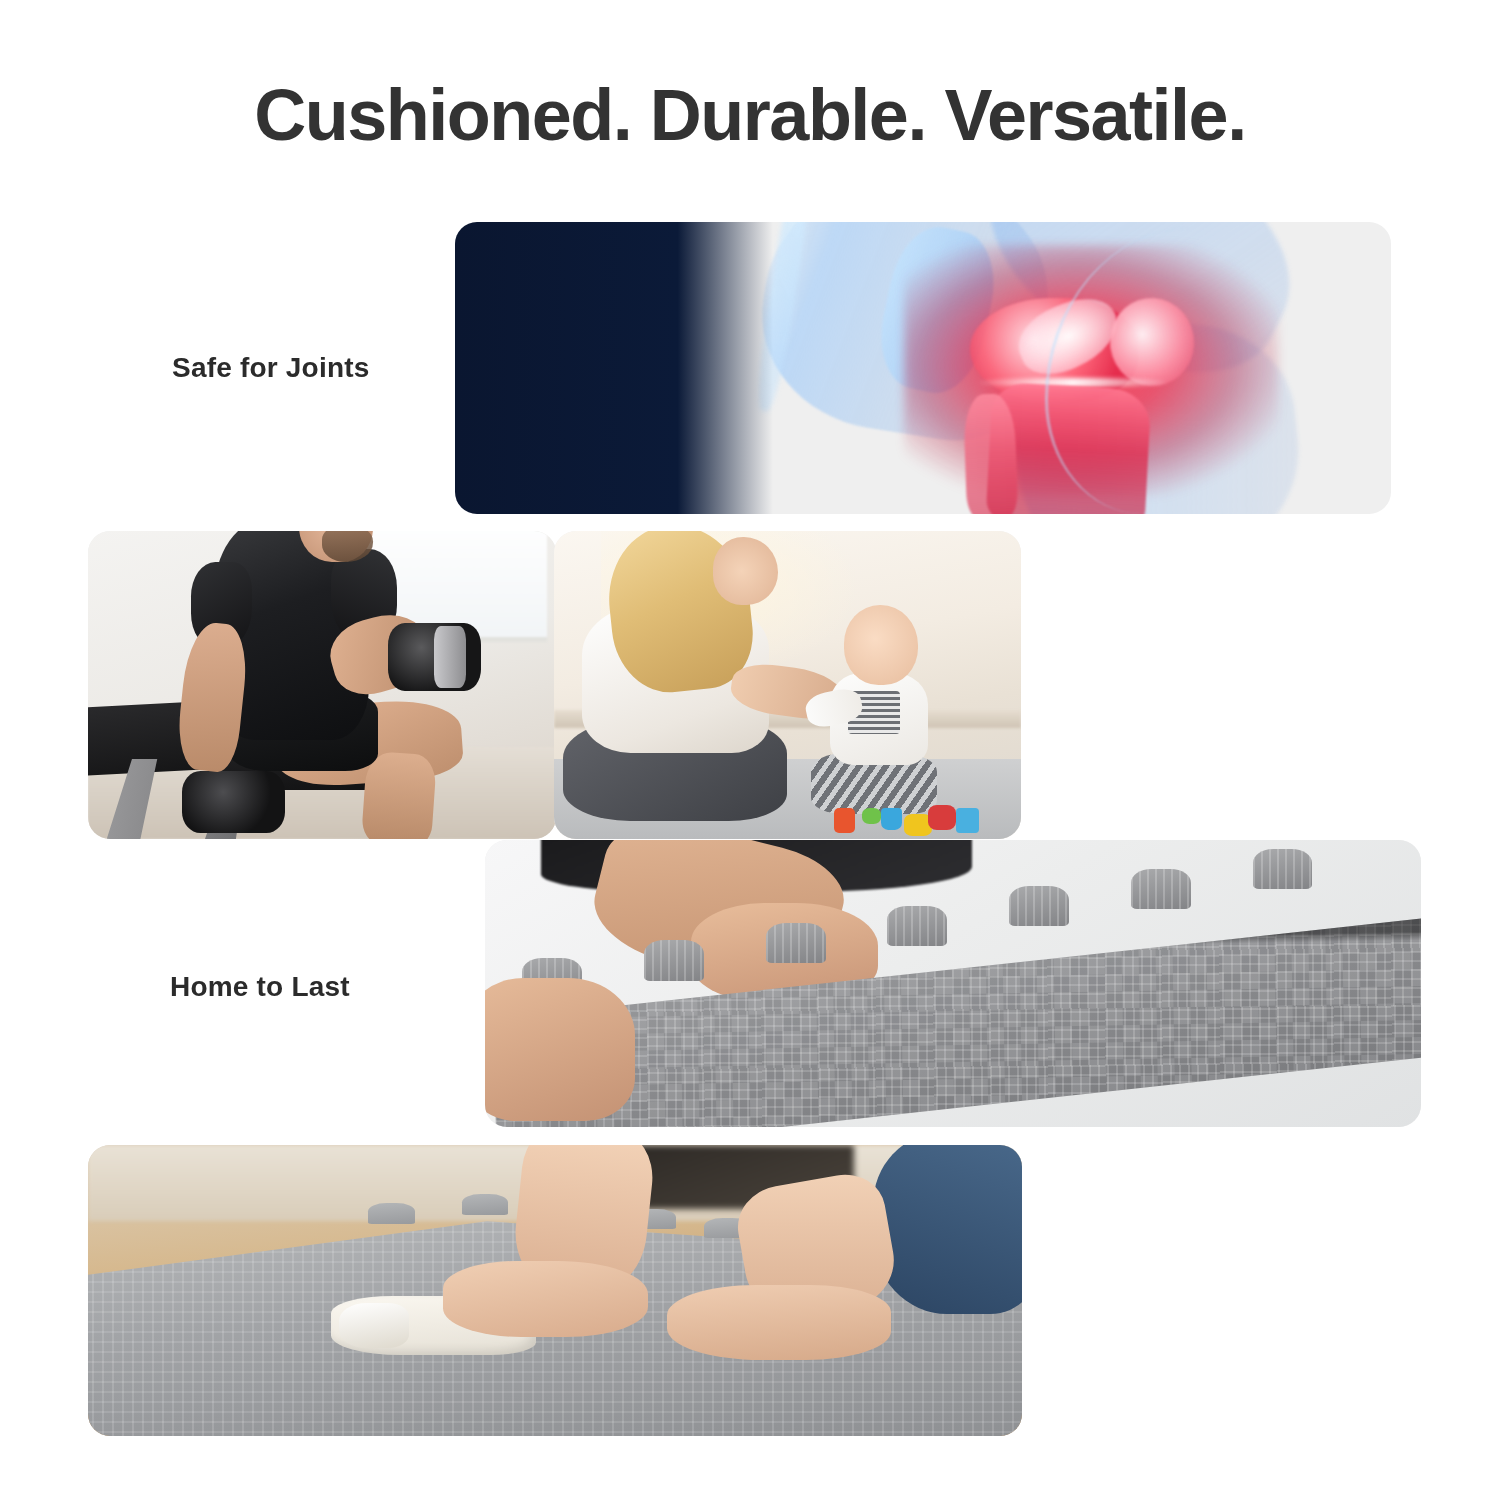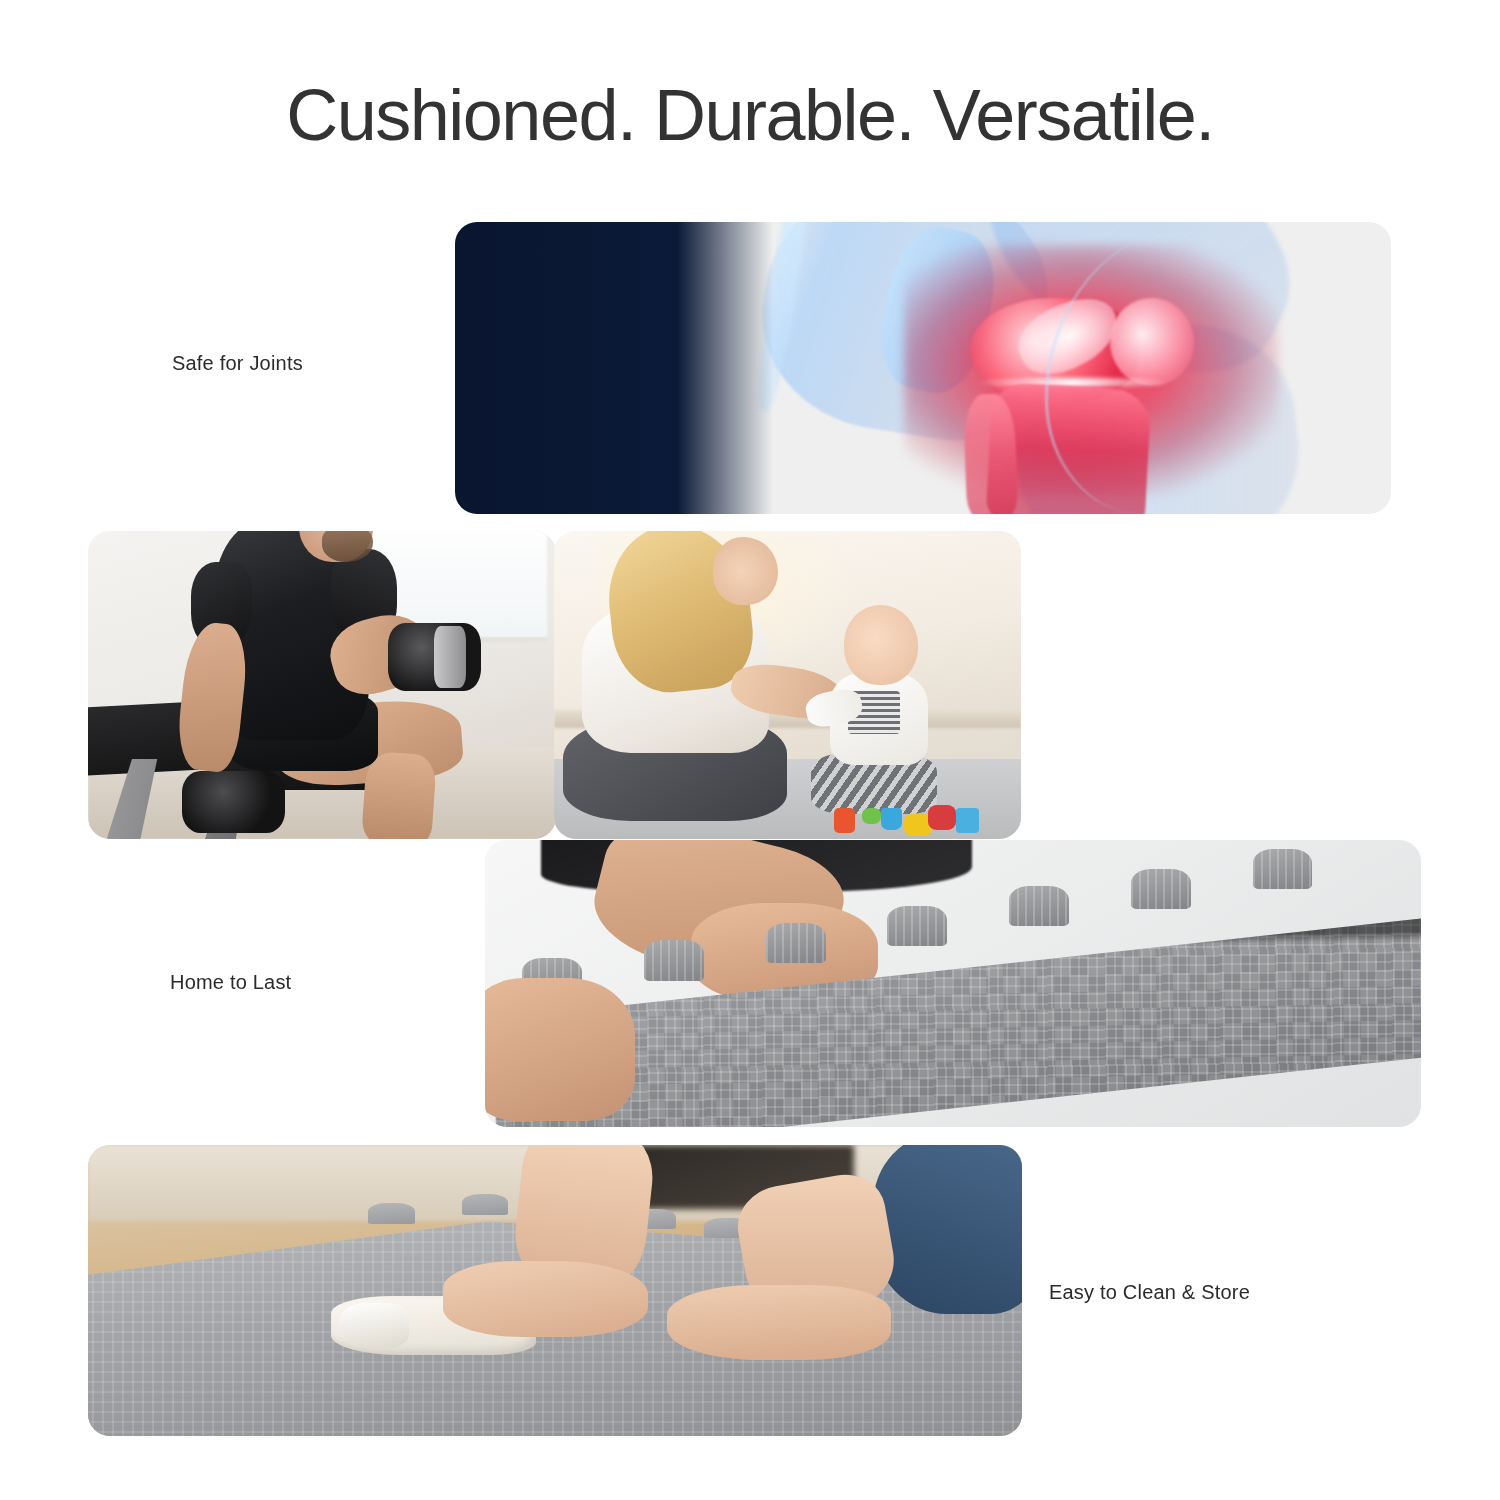--- a/index.html
+++ b/index.html
@@ -8,30 +8,30 @@
     background: #ffffff;
     font-family: "Liberation Sans", sans-serif;
     overflow: hidden;
   }
   .page { position: relative; width: 1500px; height: 1500px; background: #fff; }
 
   
   .headline {
     position: absolute; left: 0; top: 78px; width: 1500px;
     text-align: center;
-    font-size: 72px; font-weight: 400; letter-spacing: -1.5px;
+    font-size: 72px; font-weight: 700; letter-spacing: -1.5px;
     color: #333333;
     line-height: 1.05;
     white-space: nowrap;
   }
 
   
   .feature-label {
     position: absolute;
-    font-size: 20px; font-weight: 400; letter-spacing: 0.2px;
+    font-size: 28px; font-weight: 700; letter-spacing: 0.2px;
     color: #2b2b2b;
     white-space: nowrap;
   }
   .lbl-joints { left: 172px; top: 352px; }
   .lbl-gym    { left: 1064px; top: 672px; }
   .lbl-last   { left: 170px; top: 971px; }
   .lbl-clean  { left: 1049px; top: 1281px; }
 
   
   .panel {
@@ -560,21 +560,20 @@
       <div class="tab b5"></div>
       <div class="tab b6"></div>
       <div class="tab b7"></div>
       <div class="mat-slab"></div>
       <div class="mat-weave"></div>
       <div class="mat-edge-dark"></div>
       <div class="mat-hand-l"></div>
     </div>
   </div>
 
-  <div class="feature-label lbl-clean">Easy to Clean &amp; Store</div>
 
   <div class="panel p-clean">
     <div class="scene">
       <div class="clean-bg"></div>
       <div class="clean-wall"></div>
       <div class="clean-dark"></div>
       <div class="clean-mat"></div>
       <div class="clean-mat-tab cmt1"></div>
       <div class="clean-mat-tab cmt2"></div>
       <div class="clean-mat-tab cmt3"></div>

